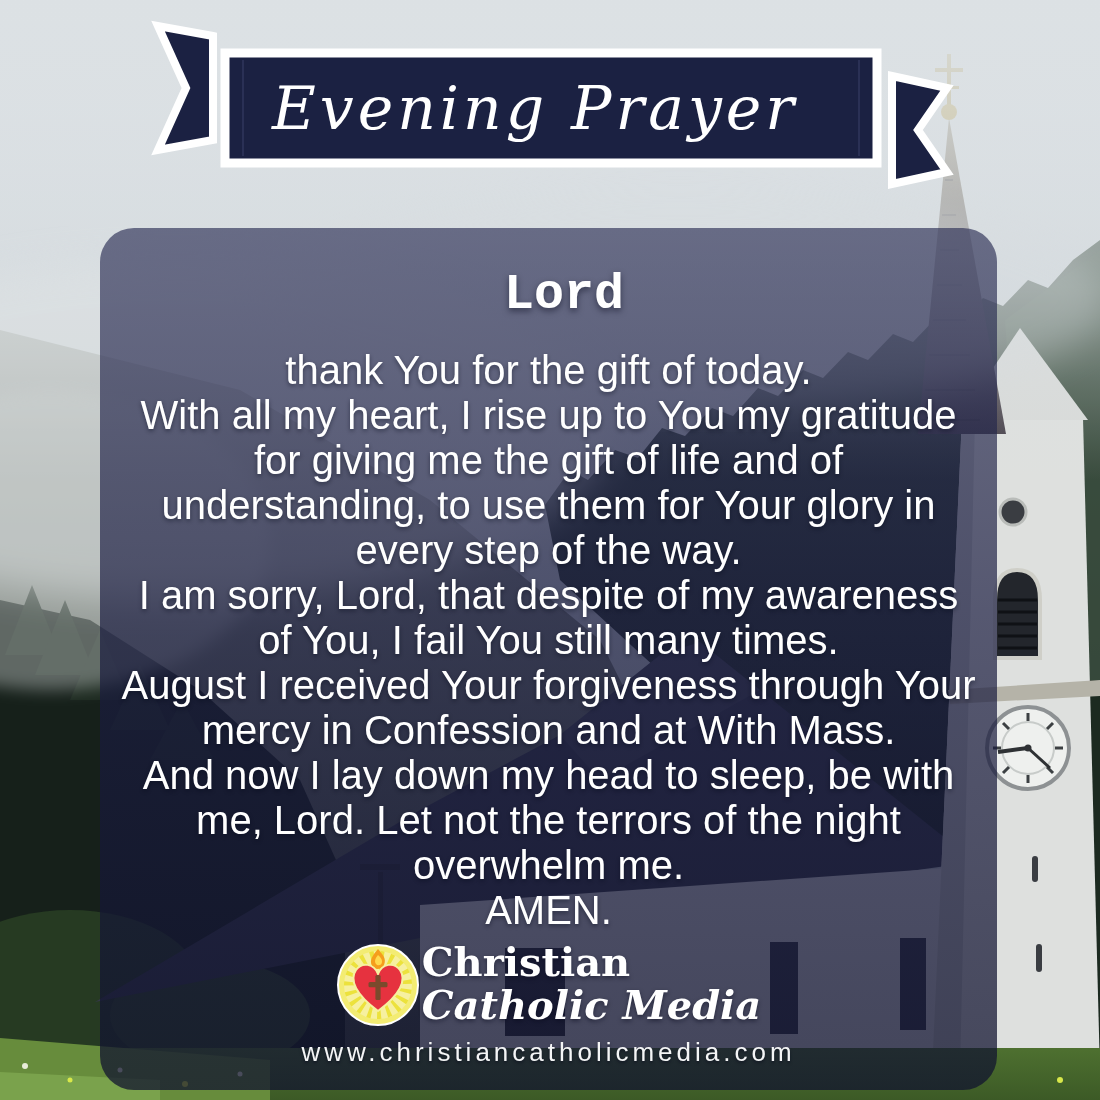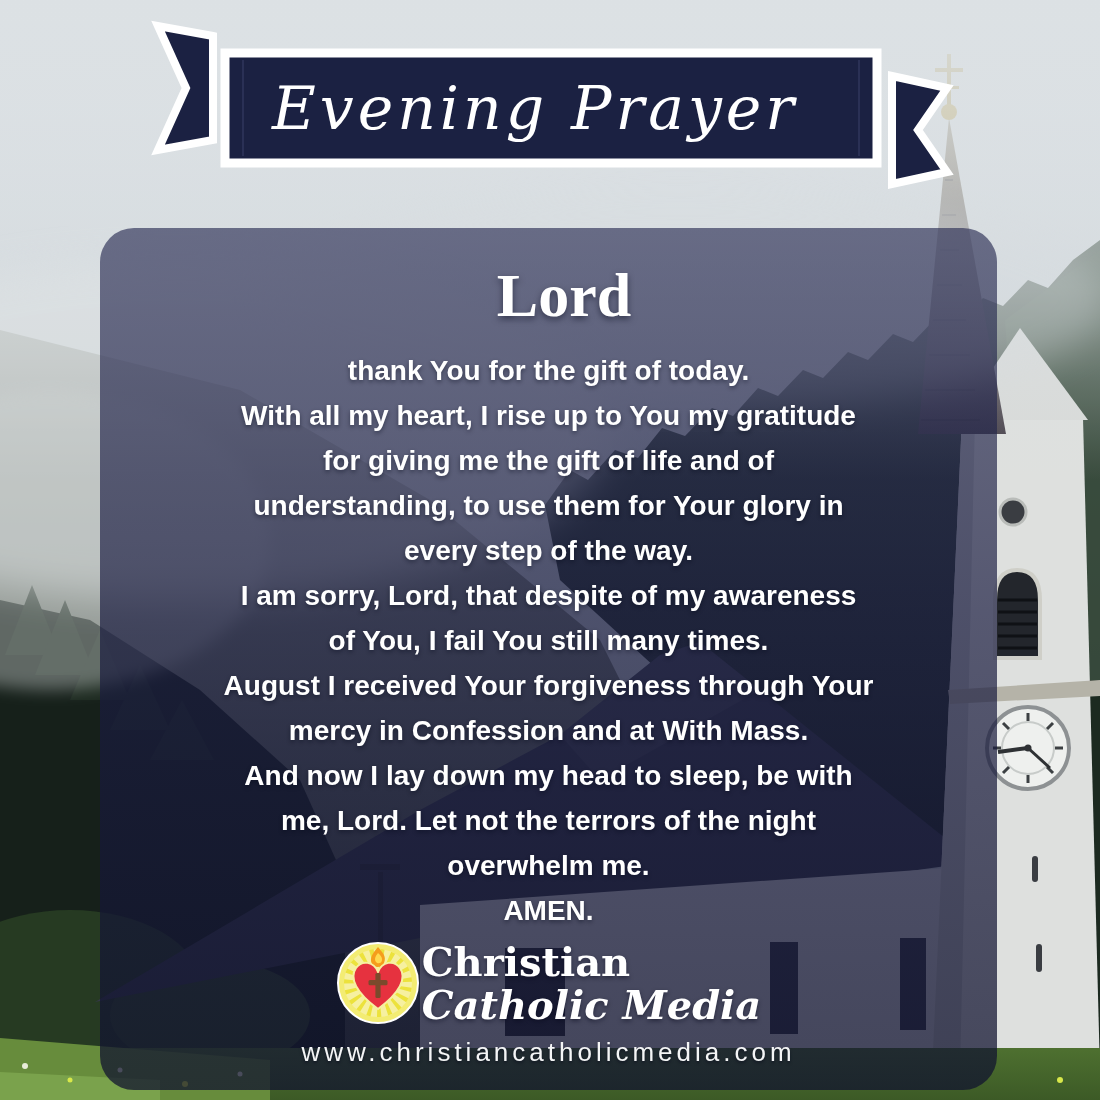--- a/index.html
+++ b/index.html
@@ -20,31 +20,31 @@
     font-family:"DejaVu Serif",serif;font-style:italic;
     font-size:60px;letter-spacing:4px;color:#ffffff;white-space:nowrap;
   }
   
   #panel{
     left:100px;top:228px;width:897px;height:862px;border-radius:34px;
     background:linear-gradient(180deg,rgba(45,48,86,0.66) 0%,rgba(28,30,66,0.70) 45%,rgba(16,18,46,0.74) 100%);
     color:#ffffff;text-align:center;padding-top:28px;
   }
   #prayer-heading{
-    font-family:Liberation Serif, serif;font-weight:bold;font-size:62px;line-height:78px;
+    font-family:Liberation Mono, monospace;font-weight:bold;font-size:50px;line-height:78px;
     text-shadow:0 3px 6px rgba(5,8,25,0.5);
     padding-left:31px;
   }
   #prayer-lines{margin-top:14px;}
   .line{
-    font-weight:700;font-size:28px;line-height:45px;white-space:nowrap;
+    font-weight:400;font-size:40px;line-height:45px;white-space:nowrap;
     text-shadow:0 2px 4px rgba(5,8,25,0.45);
   }
   #branding{
-    margin-top:8px;display:flex;align-items:flex-start;justify-content:center;gap:2px;
+    margin-top:8px;display:flex;align-items:flex-end;justify-content:center;gap:2px;
   }
   #brand-text{
     text-align:left;font-family:"DejaVu Serif",serif;font-weight:bold;
     text-shadow:0 2px 4px rgba(5,8,25,0.5);
   }
   #brand-line1{font-size:40px;line-height:42px;}
   #brand-line2{font-size:40px;line-height:44px;font-style:italic;}
   #website-url{
     margin-top:10px;font-size:26px;letter-spacing:4px;font-weight:400;color:#f4f5f6;
     text-shadow:0 2px 3px rgba(5,8,25,0.5);

